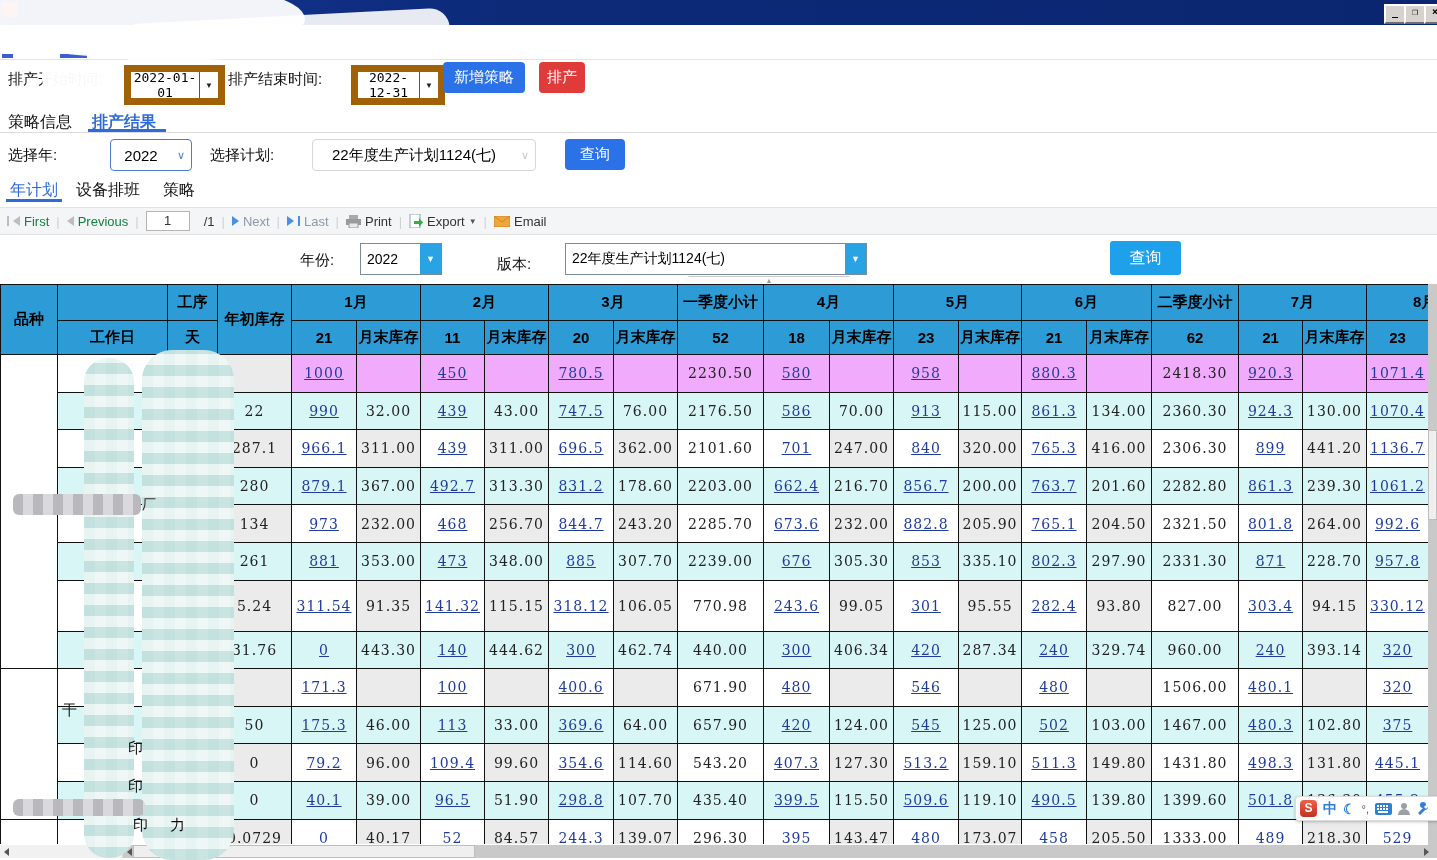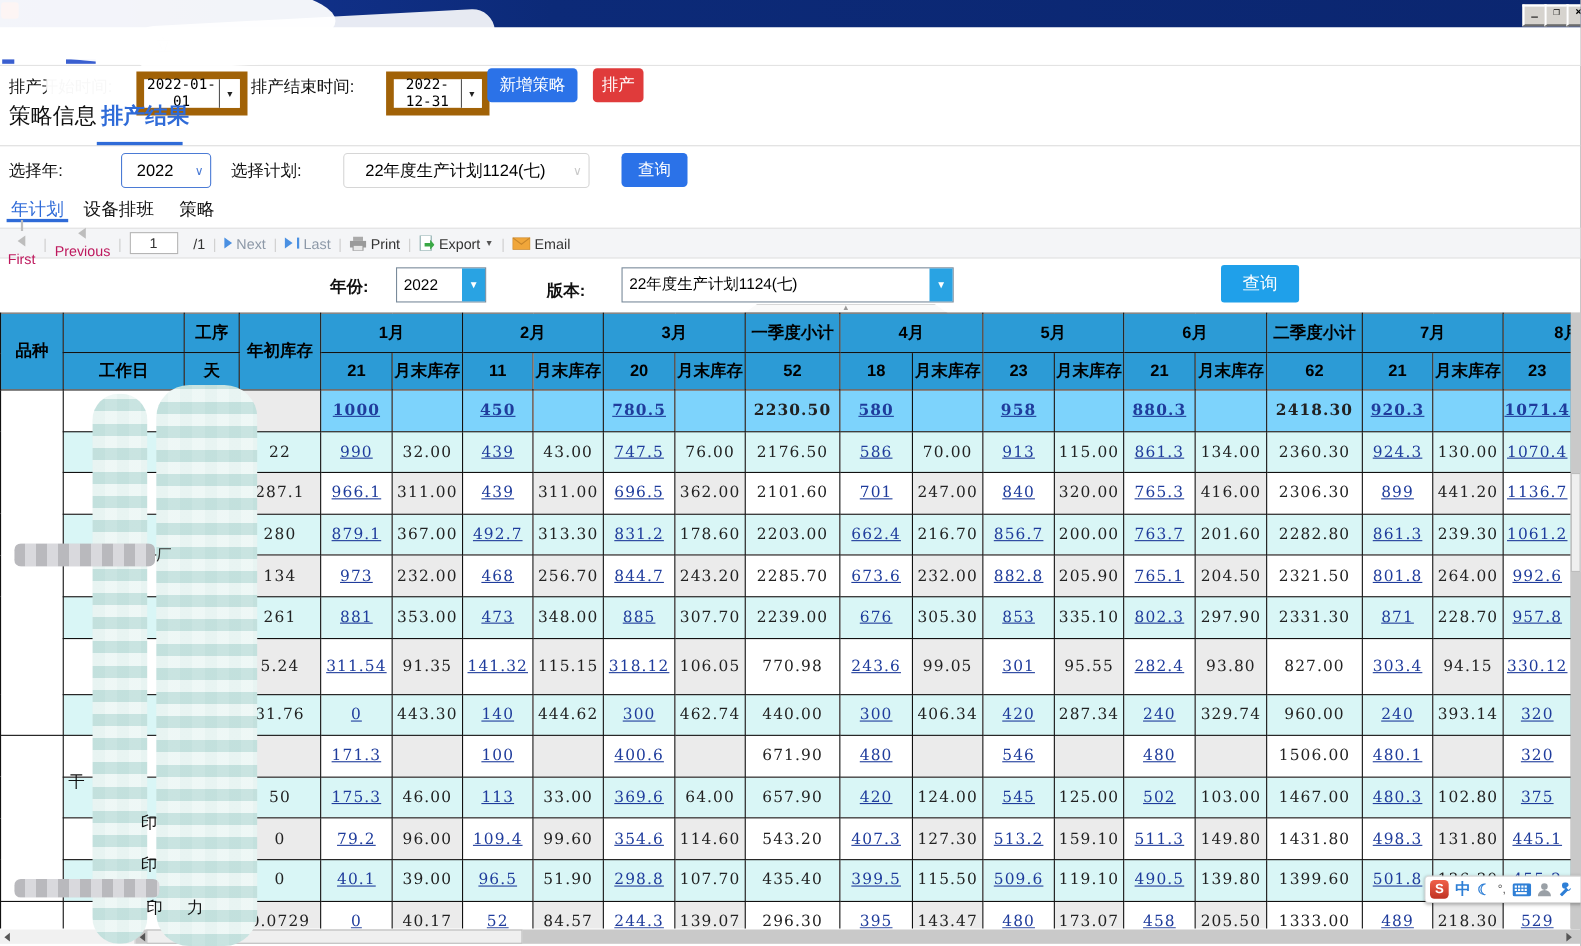--- a/index.html
+++ b/index.html
@@ -18,21 +18,21 @@
   .tabIndSeg{position:absolute;top:29px;height:4px;background:#3a5fd0;}
   
   .lbl{position:absolute;font-size:15px;color:#111;}
   .combo{position:absolute;height:26px;background:#fff;border:7px solid #a16207;display:flex;align-items:center;}
   .combo .val{flex:1;text-align:center;font:13px "DejaVu Sans Mono",monospace;}
   .combo .arrowbtn{width:18px;height:100%;border-left:1px solid #555;display:flex;align-items:center;justify-content:center;background:#fff;}
   .combo .arrowbtn::after{content:"▼";font-size:8px;color:#222;}
   .btn{position:absolute;border:none;border-radius:4px;color:#fff;font-size:15px;
        font-family:"Liberation Sans",sans-serif;display:flex;align-items:center;justify-content:center;cursor:pointer;}
   
-  .tab{position:absolute;top:92px;font-size:20px;color:#111;}
+  .tab{position:absolute;top:112px;font-size:16px;color:#111;}
   .tab.active{color:#2f6bd8;font-weight:bold;}
   #tabline{position:absolute;left:0;top:132px;width:1437px;height:1px;background:#dcdcdc;}
   #tabind{position:absolute;top:129px;height:3px;background:#2f6bd8;}
   
   .selBlue{position:absolute;height:30px;border:1px solid #4b7bd5;border-radius:4px;background:#fff;
            display:flex;align-items:center;font-size:15px;}
   .selGray{position:absolute;height:30px;border:1px solid #d6d6d6;border-radius:4px;background:#fff;
            display:flex;align-items:center;font-size:15px;}
   .selBlue .val,.selGray .val{flex:1;text-align:center;padding:0 6px;white-space:nowrap;}
   .chev{width:20px;text-align:center;font-size:11px;}
@@ -40,45 +40,45 @@
   
   .subtab{position:absolute;top:180px;font-size:16px;color:#111;}
   .subtab.active{color:#2f6bd8;}
   #subtabind{position:absolute;top:199px;height:3px;background:#2f6bd8;}
   
   #pager{position:absolute;left:0;top:207px;width:1437px;height:26px;background:#f4f5f7;
          border-top:1px solid #e2e2e2;border-bottom:1px solid #e2e2e2;
          display:flex;align-items:center;font-size:13px;color:#333;}
   .pgItem{display:flex;align-items:center;gap:4px;padding:0 7px;white-space:nowrap;}
   .pgSep{color:#d0d0d0;}
-  .pgDis{color:#be185d;flex-direction:column;}
+  .pgDis{color:#15803d;}
   .pgNav{color:#8d99a8;}
   .triL{width:0;height:0;border-top:5px solid transparent;border-bottom:5px solid transparent;border-right:7px solid #bdbdbd;display:inline-block;}
   .triR{width:0;height:0;border-top:5px solid transparent;border-bottom:5px solid transparent;border-left:7px solid #4a90e2;display:inline-block;}
   .vbar{display:inline-block;width:2px;height:10px;background:#bdbdbd;}
   .vbarB{display:inline-block;width:2px;height:10px;background:#4a90e2;}
   #pageInput{width:42px;height:18px;background:#fff;border:1px solid #b5b5b5;text-align:center;font-size:13px;line-height:18px;}
   .ddCaret{font-size:8px;color:#555;}
   
-  .lblB{position:absolute;font-size:15px;font-weight:bold;color:#111;}
+  .lblB{position:absolute;font-size:15px;font-weight:normal;color:#111;}
   .comboCls{position:absolute;height:30px;background:#fff;border:1px solid #7a8b9b;display:flex;align-items:stretch;}
   .comboCls .val{flex:1;display:flex;align-items:center;padding-left:6px;font-size:14px;white-space:nowrap;overflow:hidden;}
   .comboCls .blueArrow{width:21px;background:#29a3e3;display:flex;align-items:center;justify-content:center;}
   .comboCls .blueArrow::after{content:"▼";color:#fff;font-size:9px;}
   #collapseHandle{position:absolute;left:676px;top:276px;width:186px;height:9px;background:#fafafa;
      clip-path:polygon(0 100%,7% 0,93% 0,100% 100%);box-shadow:inset 0 0 0 1px #ccc;
      display:flex;align-items:center;justify-content:center;}
   #collapseHandle::after{content:"▲";font-size:7px;color:#999;line-height:6px;}
   
   #tableWrap{position:absolute;left:0;top:284px;width:1428px;height:560px;overflow:hidden;}
   table{border-collapse:collapse;table-layout:fixed;width:1428px;}
   th,td{border:1px solid #111;overflow:hidden;white-space:nowrap;padding:0;}
   th{background:#2c9bd6;font:bold 15px "Liberation Sans",sans-serif;color:#000;text-align:center;}
   td{font:14px "DejaVu Serif",serif;letter-spacing:1px;text-align:center;color:#222;}
-  td.g{background:#7dd3fc;font-weight:bold;} td.c{background:#d9f6f6;} td.w{background:#fff;} td.gy{background:#ebebeb;}
+  td.g{background:#f0abfc;} td.c{background:#d9f6f6;} td.w{background:#fff;} td.gy{background:#ebebeb;}
   td.variety,td.wd,td.proc{background:#fff;}
   tr.cy td.wd,tr.cy td.proc{background:#d9f6f6;}
   .lnk{color:#1f3c9c;text-decoration:underline;cursor:pointer;}
   th.clip8{text-align:left;padding-left:46px;}
   
   .hTrackL{position:absolute;left:0;top:845px;width:122px;height:13px;background:#f1f1f1;border-right:1px solid #dadada;}
   .hTrackR{position:absolute;left:123px;top:845px;width:1314px;height:13px;background:#c9c9c9;}
   .hThumb{position:absolute;left:10px;top:0;width:342px;height:13px;background:#efefef;border:1px solid #bdbdbd;box-sizing:border-box;}
   .sbTriL{position:absolute;top:3px;width:0;height:0;border-top:4px solid transparent;border-bottom:4px solid transparent;border-right:5px solid #555;}
   .sbTriR{position:absolute;top:3px;width:0;height:0;border-top:4px solid transparent;border-bottom:4px solid transparent;border-left:5px solid #555;}

